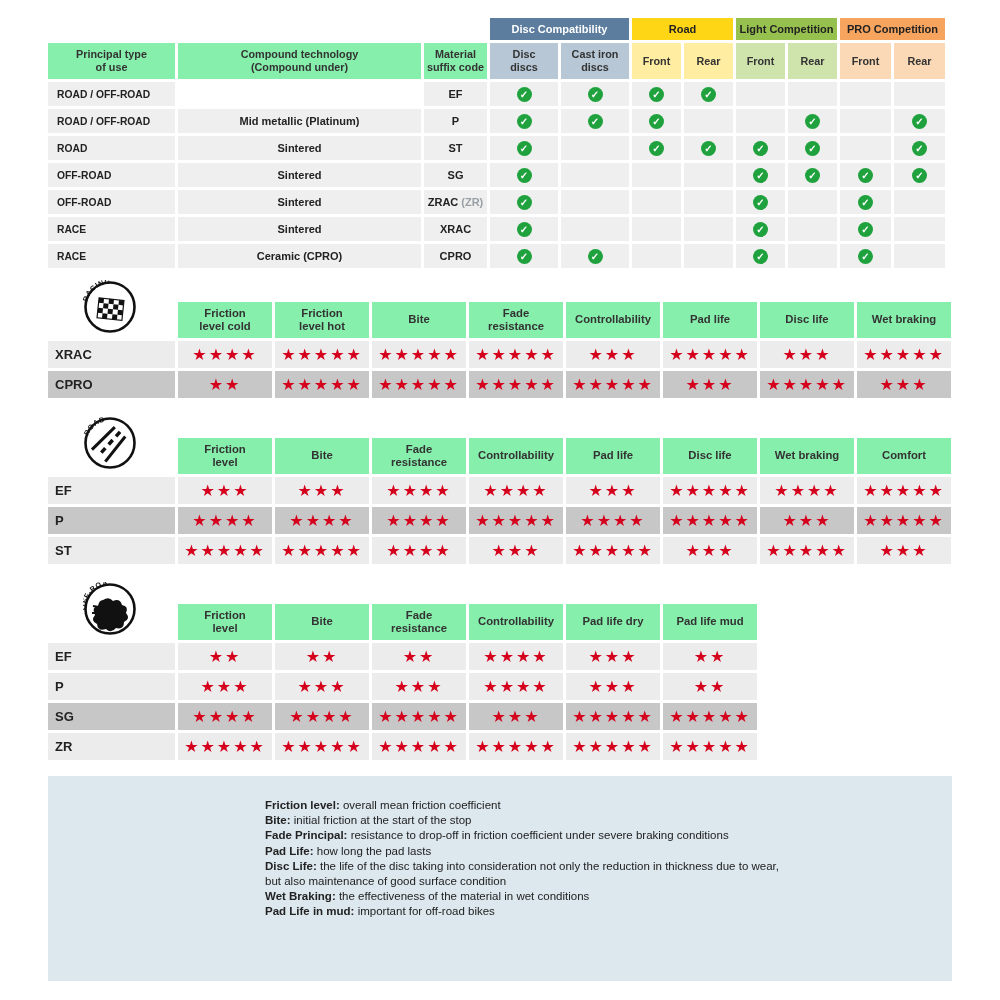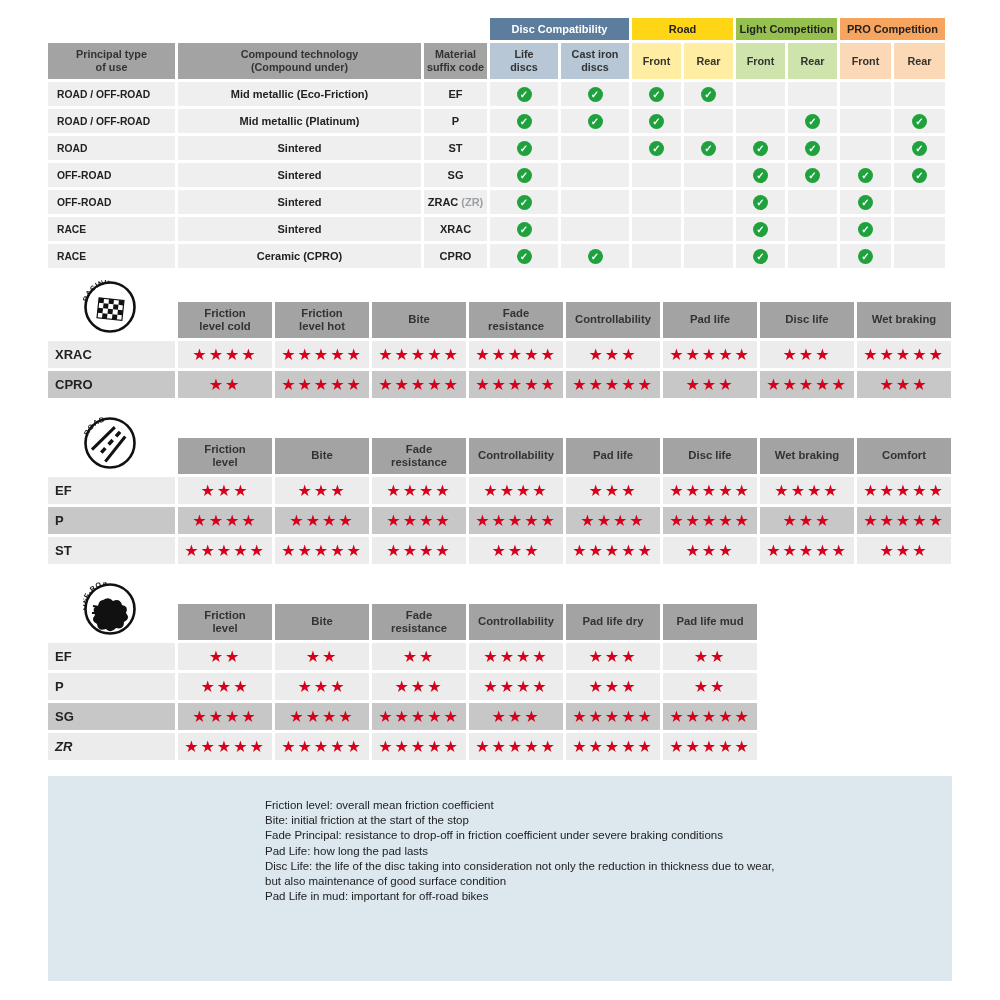--- a/index.html
+++ b/index.html
@@ -13,21 +13,21 @@
     grid-template-columns:127px 243px 63px 68px 68px 49px 49px 49px 49px 51px 51px;
     grid-template-rows:22px 36px;
     grid-auto-rows:24px;
     gap:3px;
   }
   .group-header {
     display:flex; align-items:center; justify-content:center;
     font-size:11px; font-weight:bold; text-align:center;
   }
   .col-header {
-    background:#a3a3a3; color:#333;
+    background:#86efac; color:#333;
     display:flex; align-items:center; justify-content:center;
     text-align:center; font-size:10.8px; font-weight:bold; line-height:1.18;
     white-space:pre-line; padding:2px;
   }
   .cell {
     background:#efefef; display:flex; align-items:center; justify-content:center;
     font-size:11px;
   }
   .cell.use { justify-content:flex-start; padding-left:9px; font-weight:bold; font-size:10.3px; }
   .cell.compound { font-weight:bold; }
@@ -63,50 +63,49 @@
   .dark { background:#c7c7c7; }
   .stars { color:#d5001c; font-size:16px; letter-spacing:2px; line-height:1; white-space:nowrap; }
 
   
   .legend {
     margin-top:16px; background:#dce7ee;
     padding:22px 40px 18px 217px; height:205px;
   }
   .legend-title { color:#d5001c; font-weight:bold; font-size:13px; margin-bottom:8px; }
   .legend-item { font-size:11.5px; line-height:15.2px; color:#222; white-space:pre-line; }
-  .legend-term { display:inline; font-weight:normal;margin-top:12px; }
+  .legend-term { display:inline; font-weight:bold;margin-top:12px; }
 </style>
 </head>
 <body>
 
 <div class="page">
 
   <div class="compat">
       <div class="group-header" style="background: rgb(93, 125, 158); color: rgb(255, 255, 255); grid-area: 1 / 4 / auto / span 2;">Disc Compatibility</div>
       <div class="group-header" style="background: rgb(255, 214, 22); color: rgb(34, 34, 34); grid-area: 1 / 6 / auto / span 2;">Road</div>
       <div class="group-header" style="background: rgb(151, 193, 78); color: rgb(34, 34, 34); grid-area: 1 / 8 / auto / span 2;">Light Competition</div>
       <div class="group-header" style="background: rgb(246, 164, 94); color: rgb(34, 34, 34); grid-area: 1 / 10 / auto / span 2;">PRO Competition</div>
       <div class="col-header" style="grid-area: 2 / 1;">Principal type
 of use</div>
       <div class="col-header" style="grid-area: 2 / 2;">Compound technology
 (Compound under)</div>
       <div class="col-header" style="grid-area: 2 / 3;">Material
 suffix code</div>
-      <div class="col-header" style="background: rgb(183, 199, 214); grid-area: 2 / 4;">Life
+      <div class="col-header" style="background: rgb(183, 199, 214); grid-area: 2 / 4;">Disc
 discs</div>
       <div class="col-header" style="background: rgb(183, 199, 214); grid-area: 2 / 5;">Cast iron
 discs</div>
       <div class="col-header" style="background: rgb(255, 238, 161); grid-area: 2 / 6;">Front</div>
       <div class="col-header" style="background: rgb(255, 238, 161); grid-area: 2 / 7;">Rear</div>
       <div class="col-header" style="background: rgb(207, 227, 173); grid-area: 2 / 8;">Front</div>
       <div class="col-header" style="background: rgb(207, 227, 173); grid-area: 2 / 9;">Rear</div>
       <div class="col-header" style="background: rgb(252, 217, 182); grid-area: 2 / 10;">Front</div>
       <div class="col-header" style="background: rgb(252, 217, 182); grid-area: 2 / 11;">Rear</div>
       <div class="cell use" style="grid-area: 3 / 1;">ROAD / OFF-ROAD</div>
-      <div class="cell compound" style="grid-area: 3 / 2;">Mid metallic (Eco-Friction)</div>
       <div class="cell code" style="grid-area: 3 / 3;">EF</div>
       <div class="cell" style="grid-area: 3 / 4;">
         <div class="check" style="background: rgb(31, 162, 61);">✓</div>
       </div>
       <div class="cell" style="grid-area: 3 / 5;">
         <div class="check" style="background: rgb(31, 162, 61);">✓</div>
       </div>
       <div class="cell" style="grid-area: 3 / 6;">
         <div class="check" style="background: rgb(31, 162, 61);">✓</div>
       </div>
@@ -498,21 +497,21 @@
         </div>
         <div class="s-cell dark" style="grid-area: 4 / 5;">
           <div class="stars" style="color: rgb(213, 0, 28);">★★★</div>
         </div>
         <div class="s-cell dark" style="grid-area: 4 / 6;">
           <div class="stars" style="color: rgb(213, 0, 28);">★★★★★</div>
         </div>
         <div class="s-cell dark" style="grid-area: 4 / 7;">
           <div class="stars" style="color: rgb(213, 0, 28);">★★★★★</div>
         </div>
-        <div class="s-label" style="grid-area: 5 / 1; font-style: italic;">ZR</div>
+        <div class="s-label" style="grid-area: 5 / 1;">ZR</div>
         <div class="s-cell" style="grid-area: 5 / 2;">
           <div class="stars" style="color: rgb(213, 0, 28);">★★★★★</div>
         </div>
         <div class="s-cell" style="grid-area: 5 / 3;">
           <div class="stars" style="color: rgb(213, 0, 28);">★★★★★</div>
         </div>
         <div class="s-cell" style="grid-area: 5 / 4;">
           <div class="stars" style="color: rgb(213, 0, 28);">★★★★★</div>
         </div>
         <div class="s-cell" style="grid-area: 5 / 5;">
@@ -528,17 +527,18 @@
   </div>
 
   <div class="legend">
     <div>
         <div class="legend-item"><span class="legend-term">Friction level:</span> overall mean friction coefficient</div>
         <div class="legend-item"><span class="legend-term">Bite:</span> initial friction at the start of the stop</div>
         <div class="legend-item"><span class="legend-term">Fade Principal:</span> resistance to drop-off in friction coefficient under severe braking conditions</div>
         <div class="legend-item"><span class="legend-term">Pad Life:</span> how long the pad lasts</div>
         <div class="legend-item"><span class="legend-term">Disc Life:</span> the life of the disc taking into consideration not only the reduction in thickness due to wear,
 but also maintenance of good surface condition</div>
+        <div class="legend-item"><span class="legend-term">Wet Braking:</span> the effectiveness of the material in wet conditions</div>
         <div class="legend-item"><span class="legend-term">Pad Life in mud:</span> important for off-road bikes</div>
       </div>
   </div>
 
 </div>
 
 </body></html>

